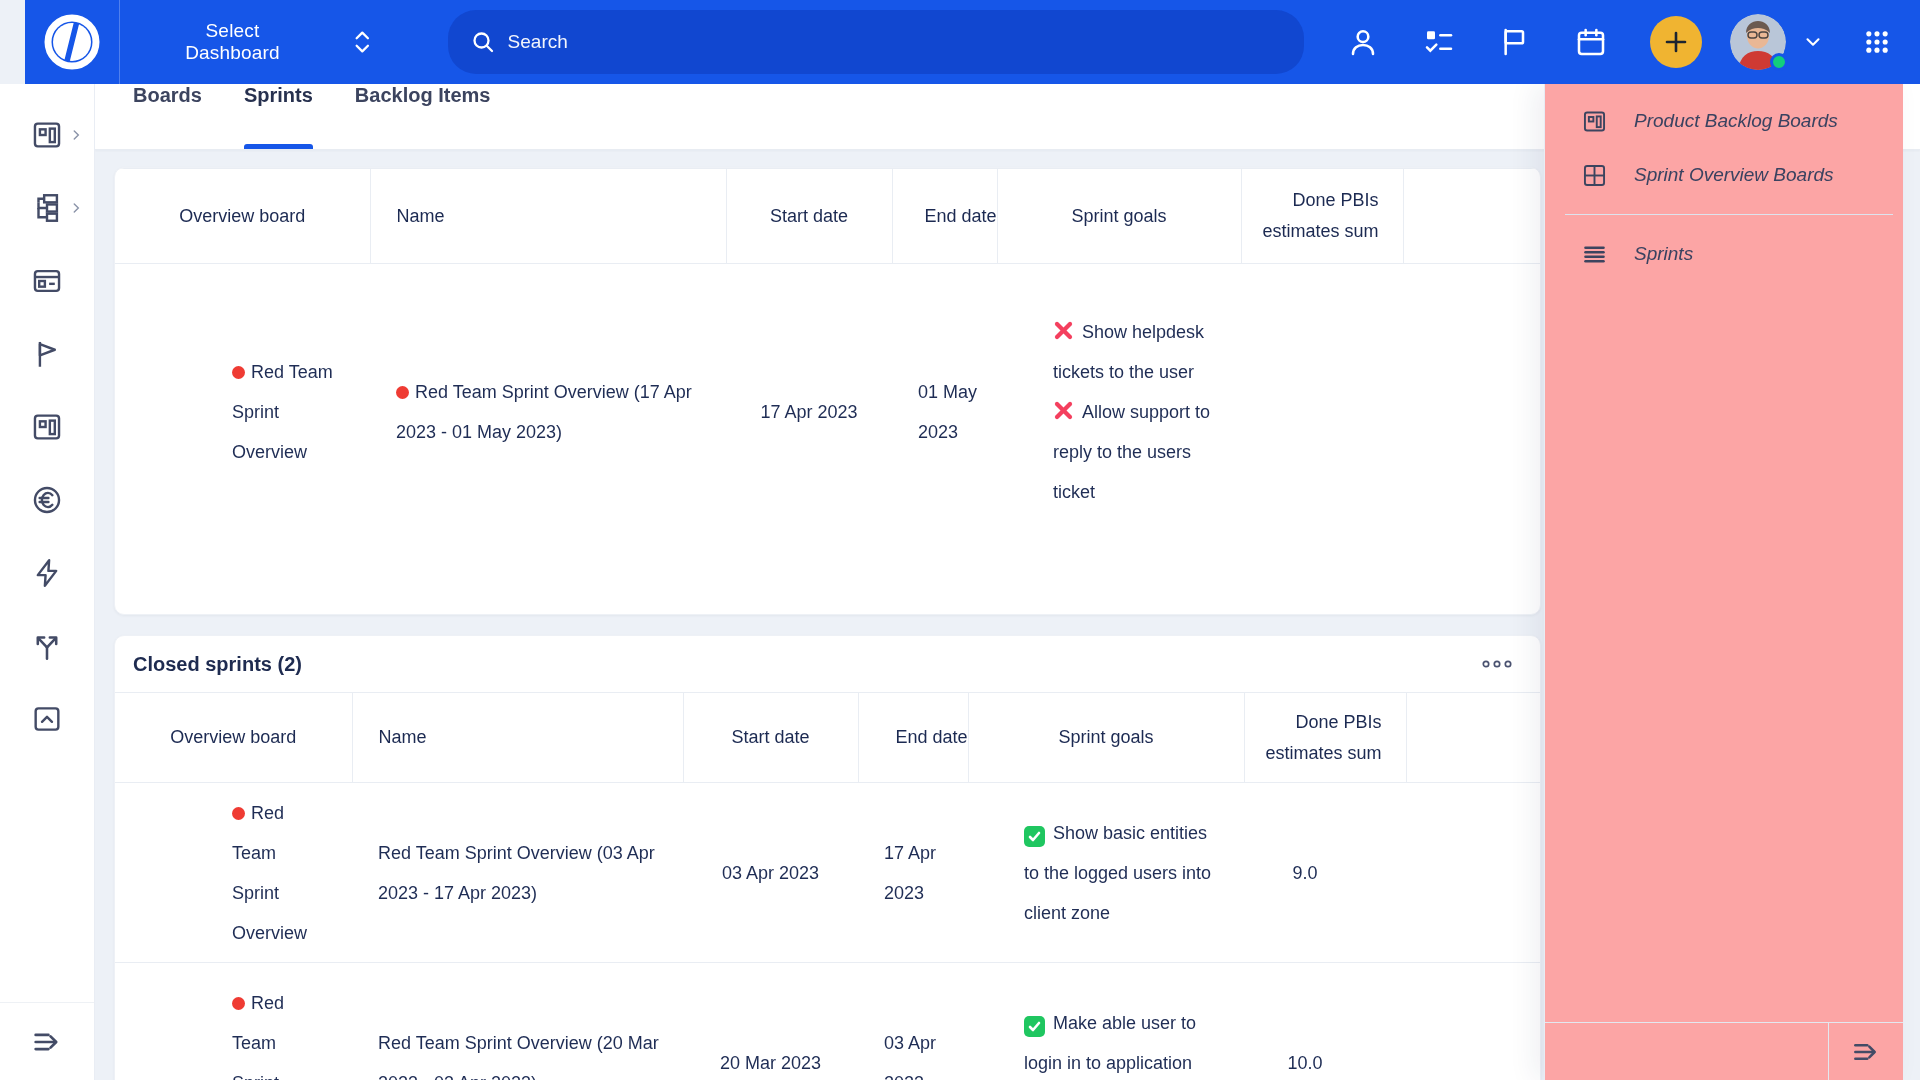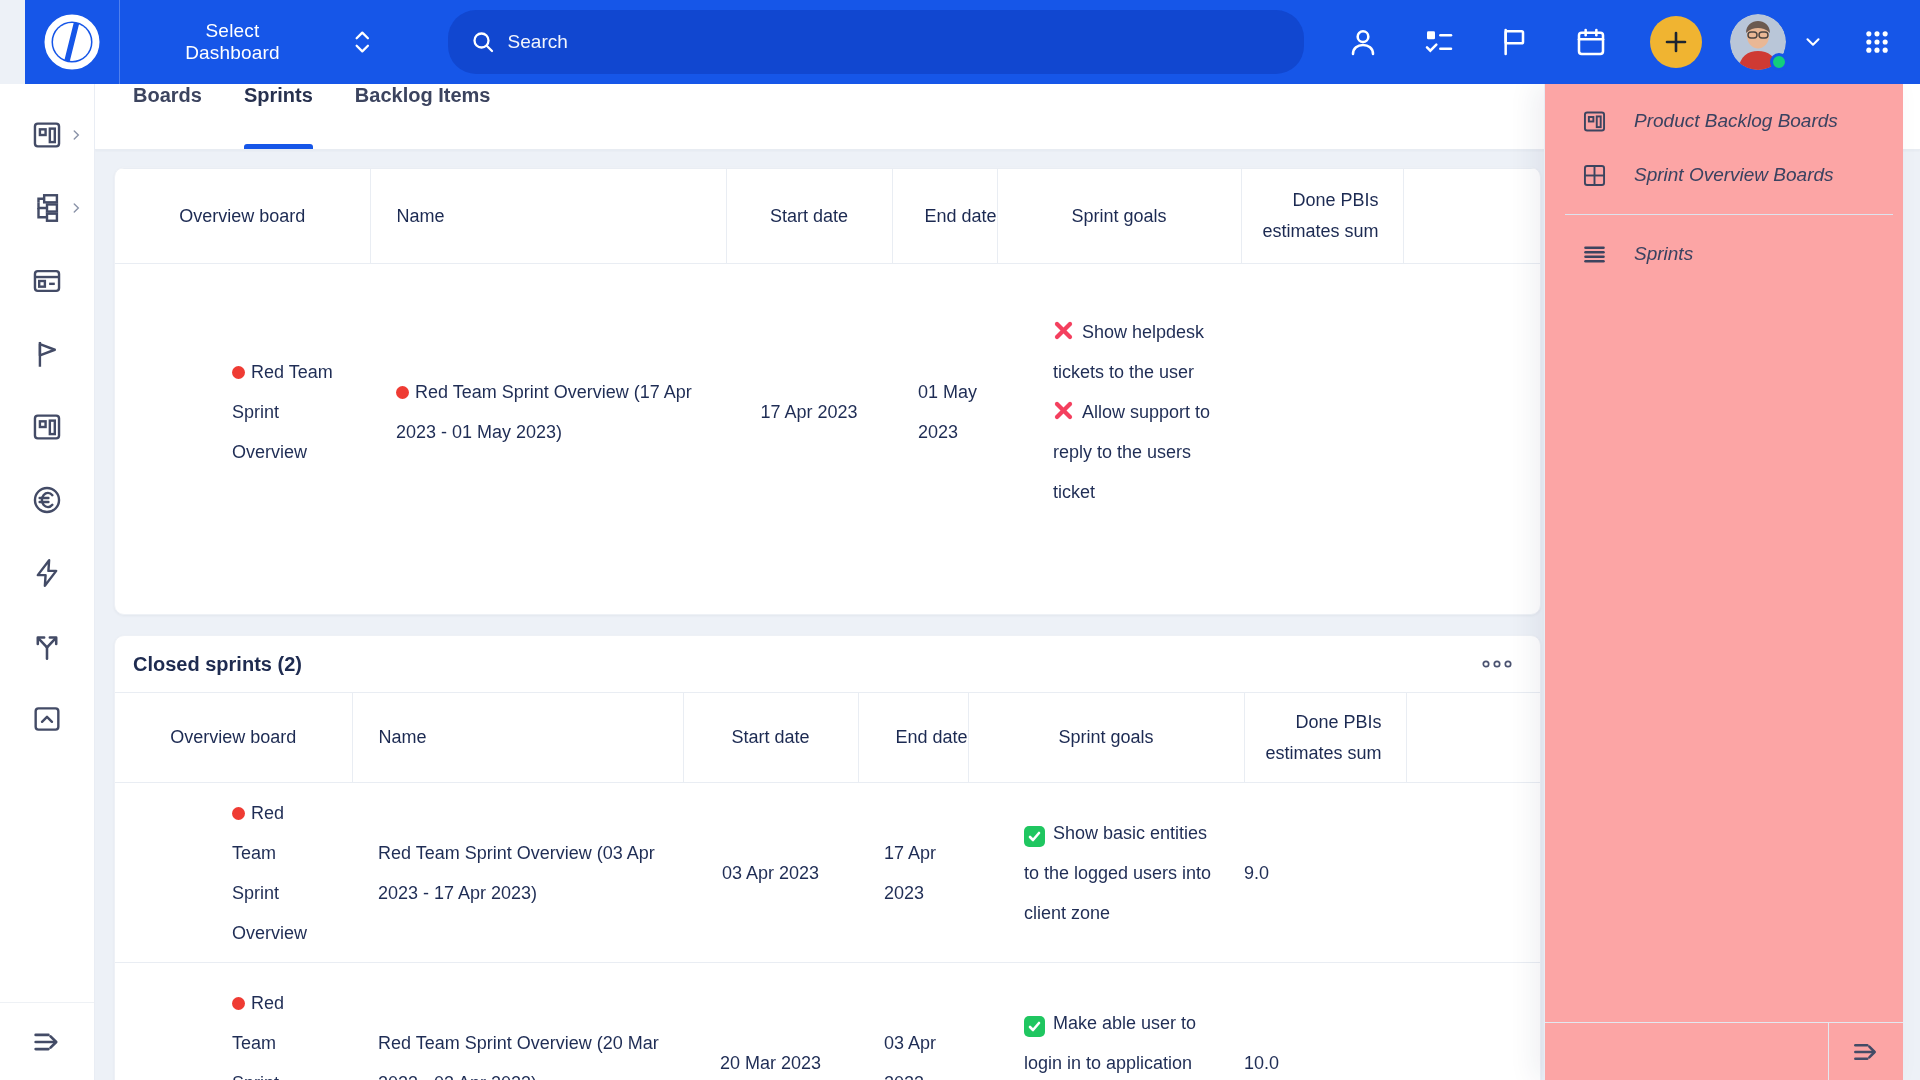--- a/index.html
+++ b/index.html
@@ -62,21 +62,21 @@
   th.h-end { text-align:right; padding-left:26px; }
   th.h-goals { text-align:center; }
   th.h-done { text-align:right; padding-right:24px; line-height:31px; }
 
   td.c-board { padding-left:117px; padding-right:26px; }
   .t2 td.c-board { padding-right:34px; }
   td.c-name { padding-left:26px; padding-right:20px; }
   td.c-start { text-align:center; }
   td.c-end { padding-left:26px; padding-right:10px; }
   td.c-goals { padding-left:56px; padding-right:20px; line-height:31px; }
-  td.c-done { text-align:left; padding-right:40px; }
+  td.c-done { text-align:center; padding-right:40px; }
 
   .dot { display:inline-block; width:13px; height:13px; border-radius:50%; background:#ef3b33; margin-right:6px; vertical-align:baseline; position:relative; top:1px; }
   .goal { margin:0; }
   .gx { display:inline-block; vertical-align:-3px; margin-right:8px; }
   .gcheck { display:inline-flex; width:21px; height:21px; border-radius:5px; background:#1fc660; align-items:center; justify-content:center; vertical-align:-4px; margin-right:8px; }
 
   
   .rpanel { position:absolute; top:84px; right:17px; bottom:0; width:359px; background:#fca5a5; border-left:1px solid #e8ecf3; box-shadow:-10px 0 26px rgba(25,40,80,.07); z-index:35;font-style:italic; }
   .rp-list { padding-top:10px; }
   .rp-item { height:54px; display:flex; align-items:center; padding-left:36px; cursor:pointer; color:#3c445f; }

